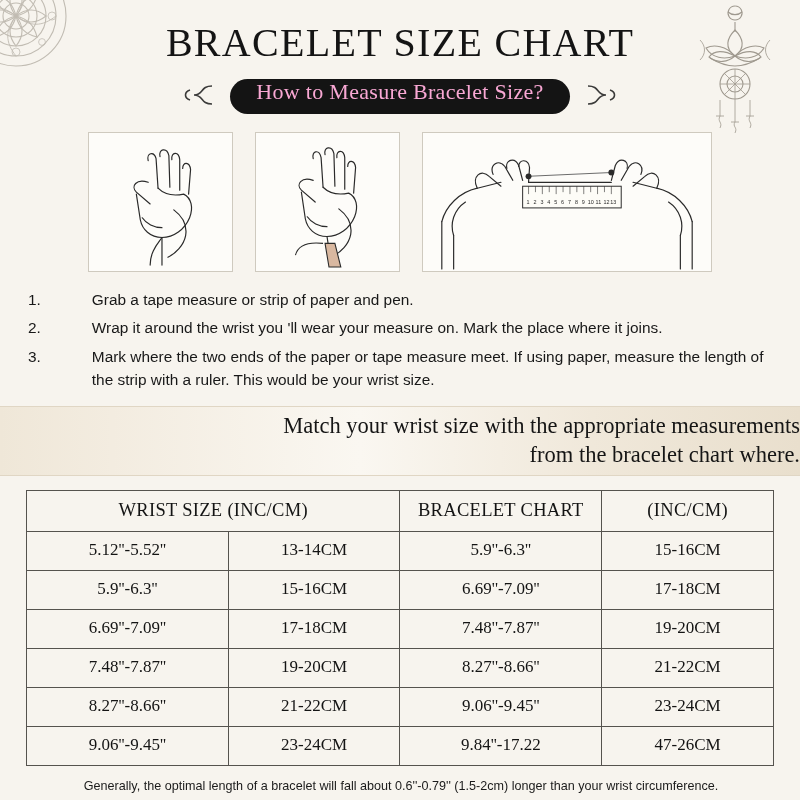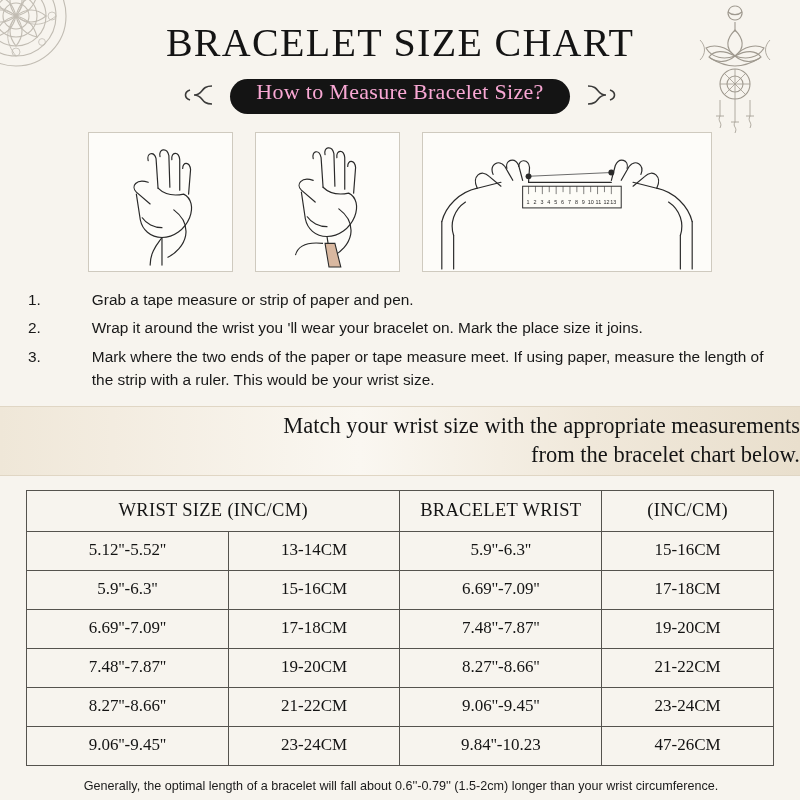--- a/index.html
+++ b/index.html
@@ -332,45 +332,45 @@
     </div>
   </div>
 
   <div class="steps">
     <div class="step">
       <span class="step-num">1.</span>
       <span class="step-text">Grab a tape measure or strip of paper and pen.</span>
     </div>
     <div class="step">
       <span class="step-num">2.</span>
-      <span class="step-text">Wrap it around the wrist you 'll wear your bracelet on. Mark the place size it joins.</span>
+      <span class="step-text">Wrap it around the wrist you 'll wear your measure on. Mark the place where it joins.</span>
     </div>
     <div class="step">
       <span class="step-num">3.</span>
       <span class="step-text">Mark where the two ends of the paper or tape measure meet. If using paper, measure the length of the strip with a ruler. This would be your wrist size.</span>
     </div>
   </div>
 
   <div class="banner">
     <div>Match your wrist size with the appropriate measurements</div>
-    <div>from the bracelet chart below.</div>
+    <div>from the bracelet chart where.</div>
   </div>
 
   <div class="table-wrap">
     <table>
       <colgroup>
         <col class="c1">
           <col class="c2">
           <col class="c3">
           <col class="c4">
       </colgroup>
       <thead>
         <tr>
           <th colspan="2">WRIST SIZE (INC/CM)</th>
-          <th>BRACELET WRIST</th>
+          <th>BRACELET CHART</th>
           <th>(INC/CM)</th>
         </tr>
       </thead>
       <tbody>
         <tr>
           <td>5.12''-5.52''</td>
           <td>13-14CM</td>
           <td>5.9''-6.3''</td>
           <td>15-16CM</td>
         </tr>
@@ -394,21 +394,21 @@
         </tr>
         <tr>
           <td>8.27''-8.66''</td>
           <td>21-22CM</td>
           <td>9.06''-9.45''</td>
           <td>23-24CM</td>
         </tr>
         <tr>
           <td>9.06''-9.45''</td>
           <td>23-24CM</td>
-          <td>9.84''-10.23</td>
+          <td>9.84''-17.22</td>
           <td>47-26CM</td>
         </tr>
       </tbody>
     </table>
   </div>
 
   <div class="footnote">Generally, the optimal length of a bracelet will fall about 0.6''-0.79'' (1.5-2cm) longer than your wrist circumference.</div>
 
 </div>
 

